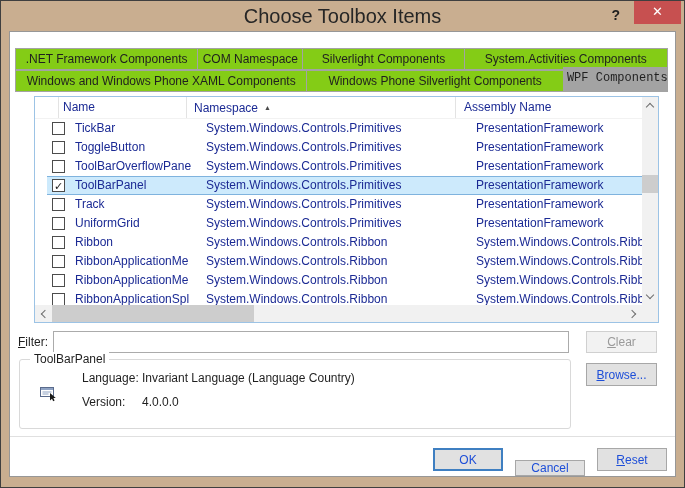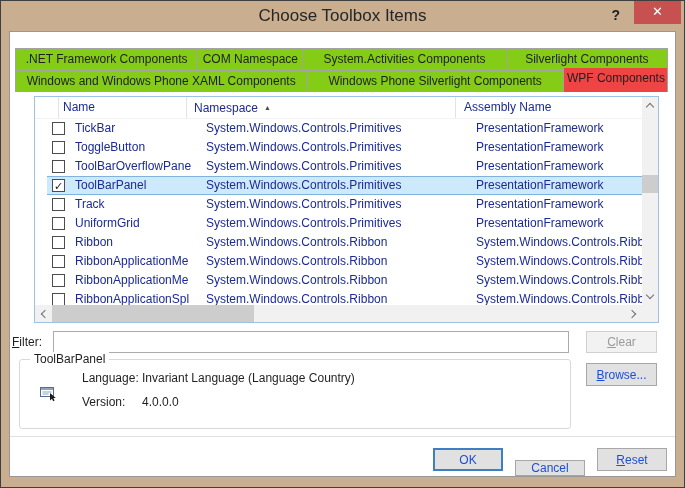--- a/index.html
+++ b/index.html
@@ -1,30 +1,30 @@
 <!DOCTYPE html>
 <html style="--frame: #c9ae90; --close-button: #c75050; --selection-bg: #cdeafc; --selection-border: #7fb3de; --row-text: #1b2a94; --list-border: #9cc3e5; --scrollbar-thumb: #cdcdcd; --ok-border: #3f7fc1;"><head>
 <meta charset="utf-8">
 <style>
   html,body{margin:0;padding:0;background:#d8d8d8;font-family:"Liberation Sans","DejaVu Sans",sans-serif;}
   *{box-sizing:border-box;}
   .window{position:relative;width:685px;height:488px;background:var(--frame,#c9ae90);border:1px solid #3f3f3f;overflow:hidden;}
   
   .titlebar{position:absolute;left:0;top:0;width:100%;height:30px;}
-  .title{display:block;width:100%;text-align:center;line-height:30px;font-size:17px;color:#262626;}
+  .title{display:block;width:100%;text-align:center;line-height:30px;font-size:20px;color:#262626;}
   .help-btn{position:absolute;right:64px;top:0;height:28px;line-height:28px;font-size:14px;font-weight:bold;color:#1f1f1f;cursor:pointer;}
   .close-btn{position:absolute;right:3px;top:0;width:47px;height:23px;background:var(--close-button,#c75050);color:#fff;text-align:center;line-height:22px;font-size:13px;font-weight:bold;cursor:pointer;}
   
   .client{position:absolute;left:8px;top:30px;width:667px;height:446px;background:#ffffff;border:1px solid #979797;}
   
   .tabrow{position:absolute;left:5px;width:652px;height:22px;display:flex;align-items:flex-end;}
   .tabrow1{top:16px;}
   .tabrow2{top:38px;}
   .tab{flex-basis:0;height:22px;line-height:20px;text-align:center;font-size:12px;color:#1f1f1f;background:#84cc16;border:1px solid #a3a3a3;margin-right:-1px;white-space:nowrap;overflow:hidden;padding:0 3px;cursor:pointer;}
-  .tab.active{background:#ef4444;height:25px;border-bottom:none;position:relative;z-index:3;}
+  .tab.active{background:#a3a3a3;height:25px;border-bottom:none;position:relative;z-index:3;font-family:Liberation Mono, monospace;}
   
   .listview{position:absolute;left:24px;top:64px;width:625px;height:227px;border:1px solid var(--list-border,#9cc3e5);background:#fff;}
   .lv-header{position:absolute;left:0;top:0;width:607px;height:22px;display:flex;border-bottom:1px solid #f2f2f2;background:#fff;}
   .hcell{font-size:12px;line-height:21px;color:#1f1f1f;white-space:nowrap;overflow:hidden;}
   .hcell.col-check,.hcell.col-name,.hcell.col-ns{border-right:1px solid #e3e3e3;}
   .lv-rows{position:absolute;left:12px;top:22px;width:607px;height:186px;overflow:hidden;}
   .lv-row{display:flex;height:19px;line-height:19px;cursor:default;}
   .lv-row.selected{background:var(--selection-bg,#cdeafc);box-shadow:inset 0 1px 0 var(--selection-border,#7fb3de), inset 0 -1px 0 var(--selection-border,#7fb3de);}
   .cell{white-space:nowrap;overflow:hidden;font-size:12px;color:var(--row-text,#1b2a94);}
   .col-check{width:24px;flex:0 0 24px;}
@@ -43,21 +43,21 @@
   .sb-btn.left{left:0;top:0;width:17px;height:17px;}
   .sb-btn.right{right:0;top:0;width:17px;height:17px;}
   .chev{display:inline-block;width:6px;height:6px;border-right:1.5px solid #6e6e6e;border-bottom:1.5px solid #6e6e6e;}
   .chev.up{transform:rotate(-135deg);margin-top:3px;}
   .chev.down{transform:rotate(45deg);margin-bottom:3px;}
   .chev.left{transform:rotate(135deg);margin-left:3px;}
   .chev.right{transform:rotate(-45deg);margin-right:3px;}
   .vthumb{position:absolute;left:0;top:78px;width:16px;height:18px;background:var(--scrollbar-thumb,#cdcdcd);cursor:pointer;}
   .hthumb{position:absolute;left:17px;top:0;width:202px;height:17px;background:var(--scrollbar-thumb,#cdcdcd);cursor:pointer;}
   
-  .filter-label{position:absolute;left:2px;top:299px;height:22px;line-height:22px;font-size:12px;color:#1f1f1f;}
+  .filter-label{position:absolute;left:8px;top:299px;height:22px;line-height:22px;font-size:12px;color:#1f1f1f;}
   .filter-input{position:absolute;left:43px;top:299px;width:516px;height:22px;border:1px solid #ababab;background:#fff;font-size:12px;padding:0 4px;outline:none;font-family:"Liberation Sans","DejaVu Sans",sans-serif;}
   
   .btn{position:absolute;background:#e1e1e1;border:1px solid #a7a7a7;font-size:12px;color:#1d4ed8;text-align:center;cursor:pointer;font-family:"Liberation Sans","DejaVu Sans",sans-serif;padding:0;}
   .clear-btn{left:576px;top:299px;width:71px;height:22px;background:#f2f2f2;border-color:#d0d0d0;color:#9a9a9a;cursor:default;}
   .browse-btn{left:576px;top:331px;width:71px;height:23px;}
   .ok-btn{left:423px;top:416px;width:70px;height:23px;border:2px solid var(--ok-border,#3f7fc1);}
   .cancel-btn{left:505px;top:428px;width:70px;height:16px;}
   .reset-btn{left:587px;top:416px;width:70px;height:23px;}
   
   .groupbox{position:absolute;left:9px;top:327px;width:552px;height:70px;border:1px solid #d9d9d9;border-radius:3px;}
@@ -77,22 +77,22 @@
   <div class="titlebar">
     <span class="title">Choose Toolbox Items</span>
     <span class="help-btn">?</span>
     <span class="close-btn"><span>✕</span></span>
   </div>
 
   <div class="client">
     <div class="tabrow tabrow1" id="tabrow1">
         <div class="tab" style="flex-grow: 25;">.NET Framework Components</div>
         <div class="tab" style="flex-grow: 14;">COM Namespace</div>
+        <div class="tab" style="flex-grow: 22;">Silverlight Components</div>
         <div class="tab" style="flex-grow: 28;">System.Activities Components</div>
-        <div class="tab" style="flex-grow: 22;">Silverlight Components</div>
       </div>
     <div class="tabrow tabrow2" id="tabrow2">
         <div class="tab" style="flex-grow: 41;">Windows and Windows Phone XAML Components</div>
         <div class="tab" style="flex-grow: 36;">Windows Phone Silverlight Components</div>
         <div class="tab active" style="flex-grow: 14;">WPF Components</div>
       </div>
 
     <div class="listview">
       <div class="lv-header" id="lvheader">
           <div class="hcell cell col-check"><span></span></div>

